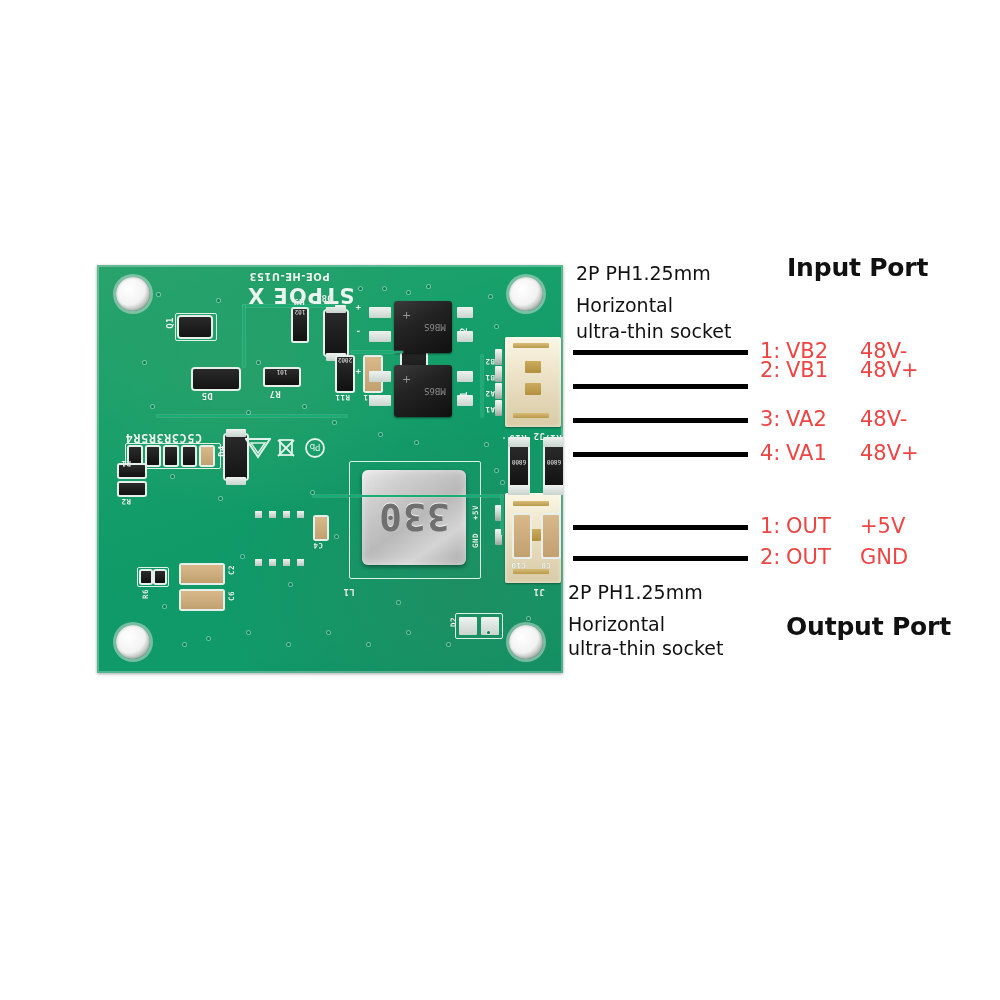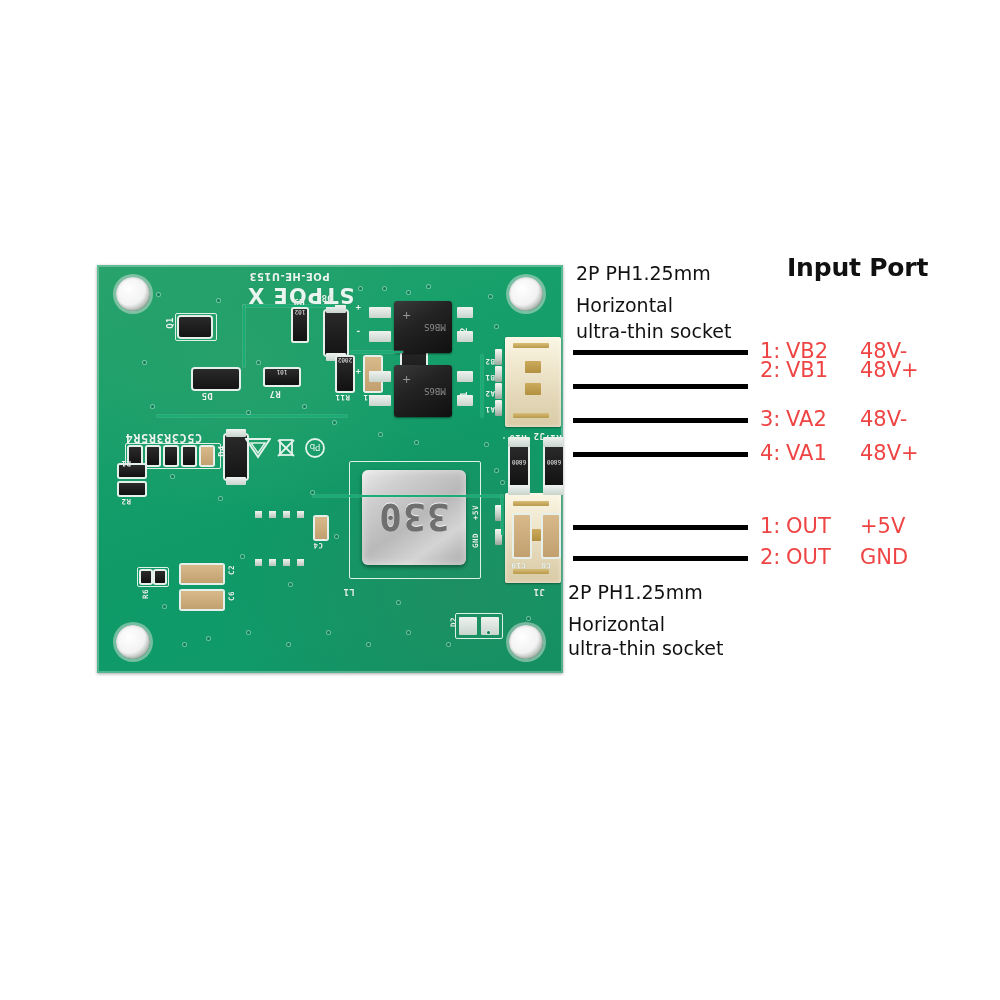--- a/index.html
+++ b/index.html
@@ -376,14 +376,15 @@
     <span class="num">1:</span><span class="nm">OUT</span><span class="vl">+5V</span>
   </div>
   <div class="rowtxt" style="left:760px;top:545px;">
     <span class="num">2:</span><span class="nm">OUT</span><span class="vl">GND</span>
   </div>
 
   <div class="callout cbody" style="left:568px;top:581px;">2P PH1.25mm</div>
   <div class="callout cbody" style="left:568px;top:613px;">Horizontal</div>
   <div class="callout cbody" style="left:568px;top:637px;">ultra-thin socket</div>
 
+  <div class="callout ctitle" style="left:786px;top:612px;">Output Port</div>
 
 </div>
 
 </body></html>

